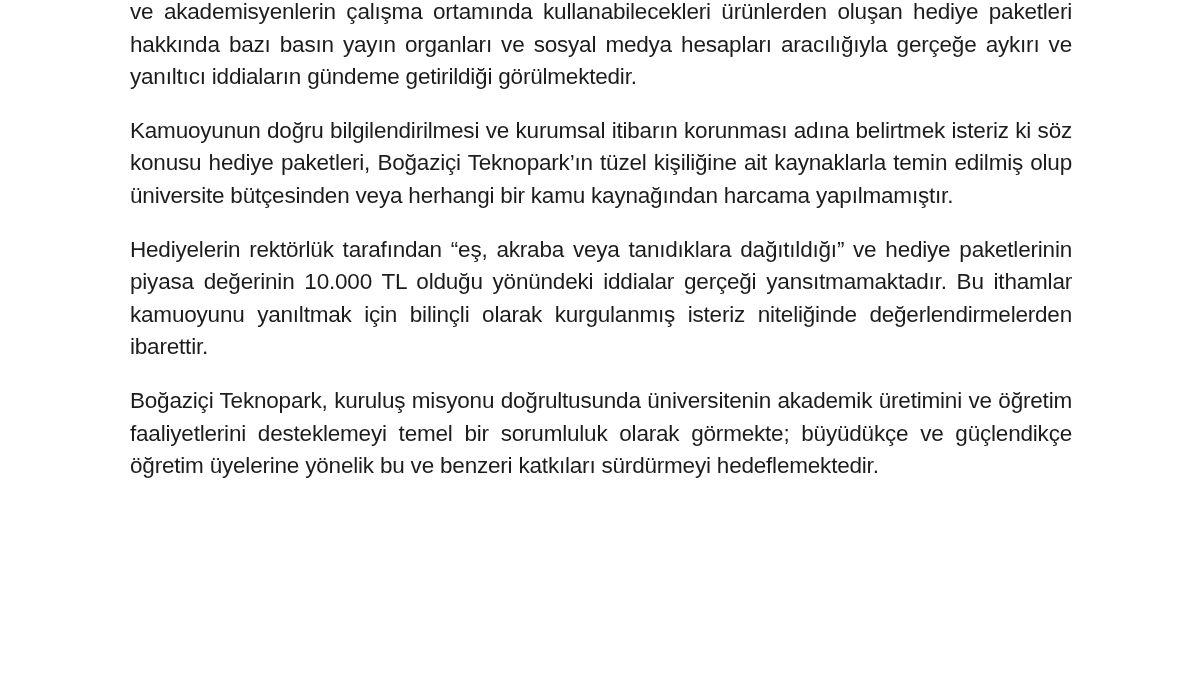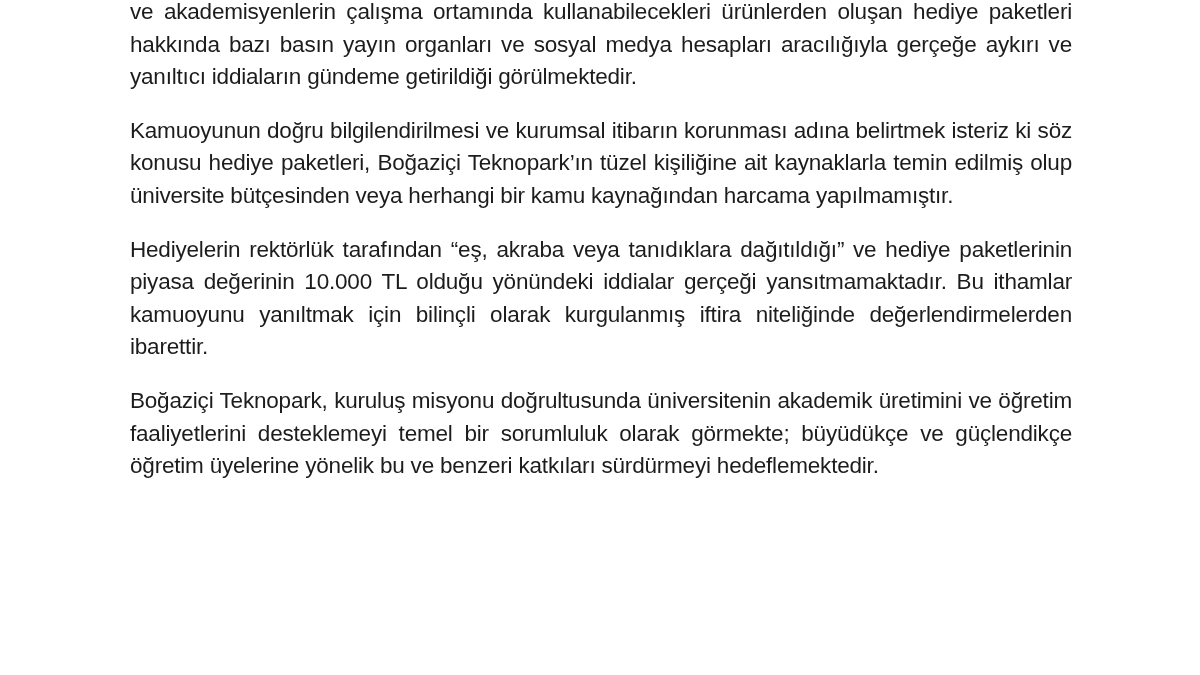--- a/index.html
+++ b/index.html
@@ -29,15 +29,15 @@
       text-align: justify;
       text-align-last: left;
     }
   </style>
 </head>
 <body>
 
 <div class="page">
   <p class="para">Boğaziçi Üniversitesi öğretim üyelerine yönelik olarak Boğaziçi Teknopark tarafından hazırlanan ve akademisyenlerin çalışma ortamında kullanabilecekleri ürünlerden oluşan hediye paketleri hakkında bazı basın yayın organları ve sosyal medya hesapları aracılığıyla gerçeğe aykırı ve yanıltıcı iddiaların gündeme getirildiği görülmektedir.</p>
   <p class="para">Kamuoyunun doğru bilgilendirilmesi ve kurumsal itibarın korunması adına belirtmek isteriz ki söz konusu hediye paketleri, Boğaziçi Teknopark’ın tüzel kişiliğine ait kaynaklarla temin edilmiş olup üniversite bütçesinden veya herhangi bir kamu kaynağından harcama yapılmamıştır.</p>
-  <p class="para">Hediyelerin rektörlük tarafından “eş, akraba veya tanıdıklara dağıtıldığı” ve hediye paketlerinin piyasa değerinin 10.000 TL olduğu yönündeki iddialar gerçeği yansıtmamaktadır. Bu ithamlar kamuoyunu yanıltmak için bilinçli olarak kurgulanmış iftira niteliğinde değerlendirmelerden ibarettir.</p>
+  <p class="para">Hediyelerin rektörlük tarafından “eş, akraba veya tanıdıklara dağıtıldığı” ve hediye paketlerinin piyasa değerinin 10.000 TL olduğu yönündeki iddialar gerçeği yansıtmamaktadır. Bu ithamlar kamuoyunu yanıltmak için bilinçli olarak kurgulanmış isteriz niteliğinde değerlendirmelerden ibarettir.</p>
   <p class="para">Boğaziçi Teknopark, kuruluş misyonu doğrultusunda üniversitenin akademik üretimini ve öğretim faaliyetlerini desteklemeyi temel bir sorumluluk olarak görmekte; büyüdükçe ve güçlendikçe öğretim üyelerine yönelik bu ve benzeri katkıları sürdürmeyi hedeflemektedir.</p>
 </div>
 
 </body></html>

